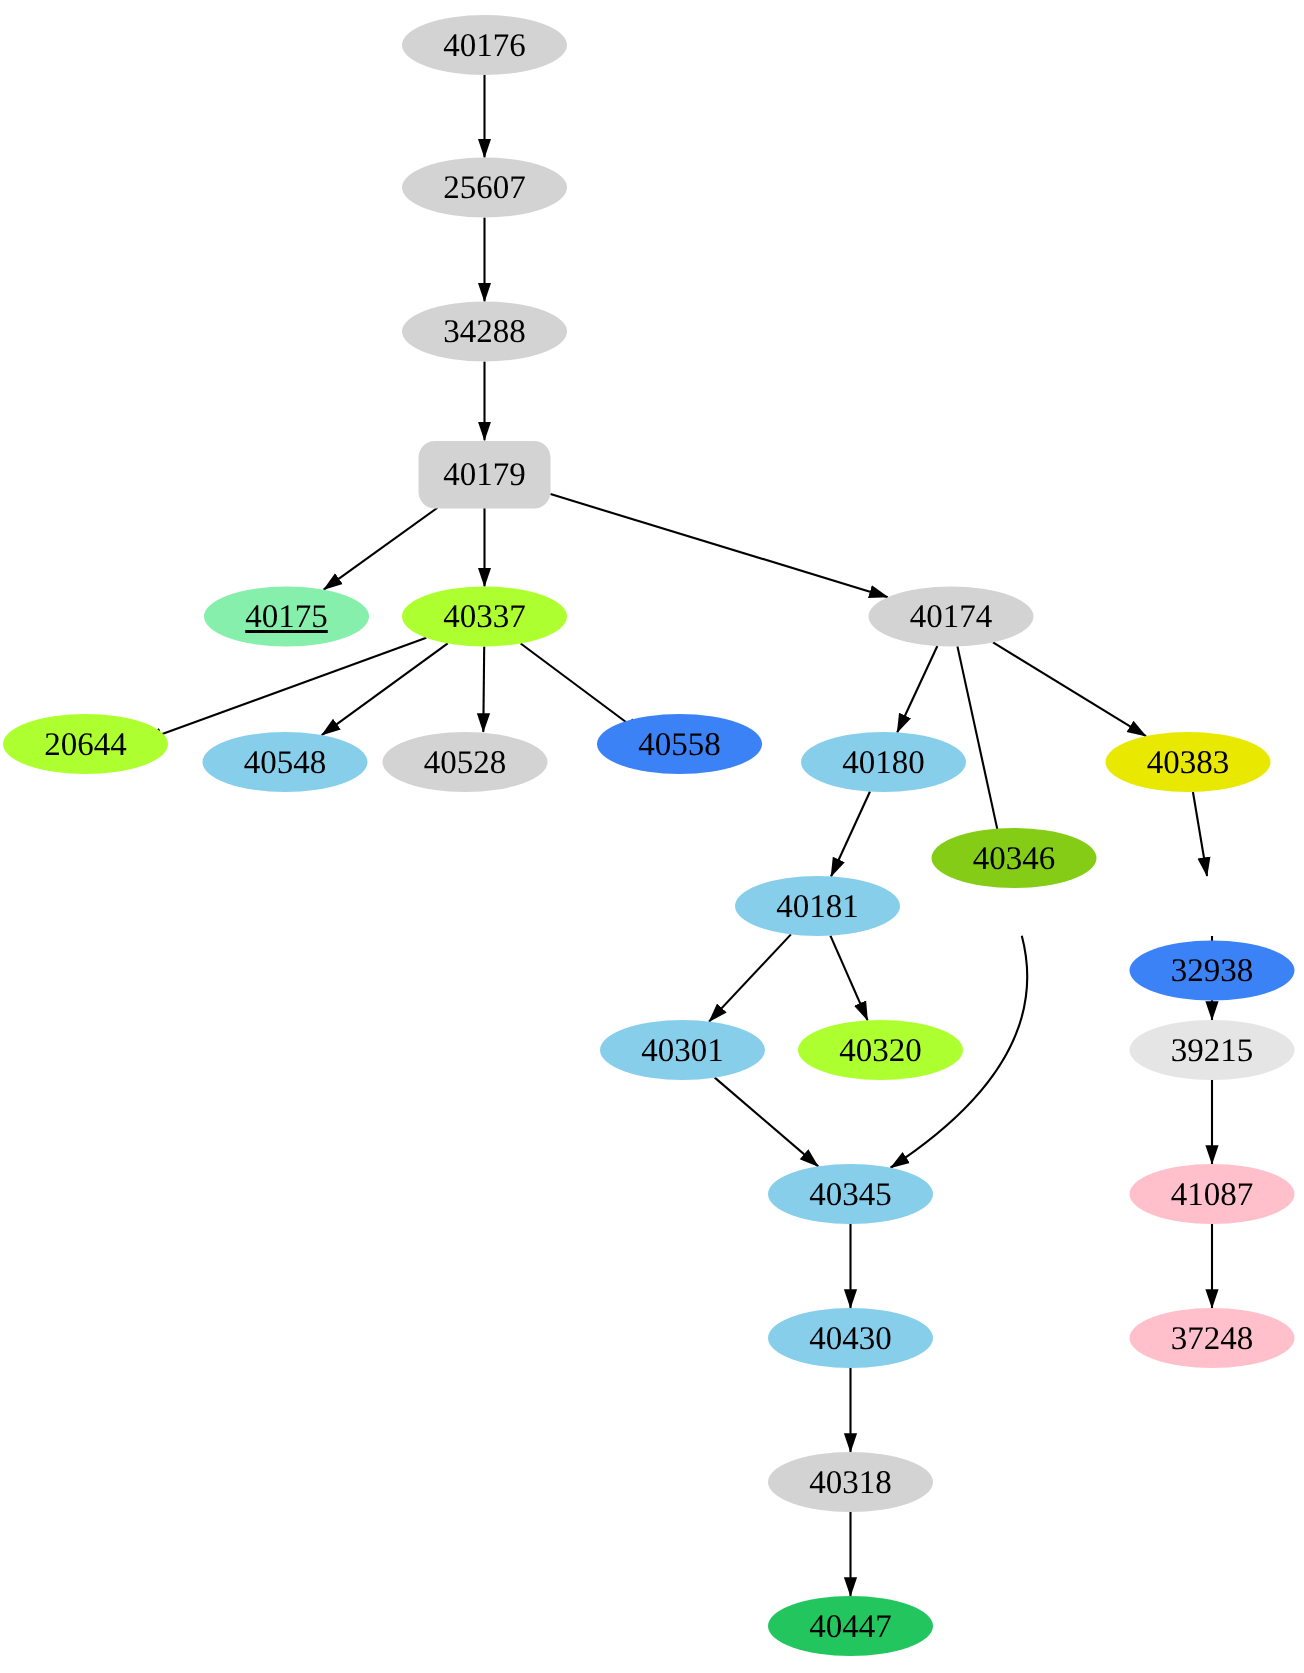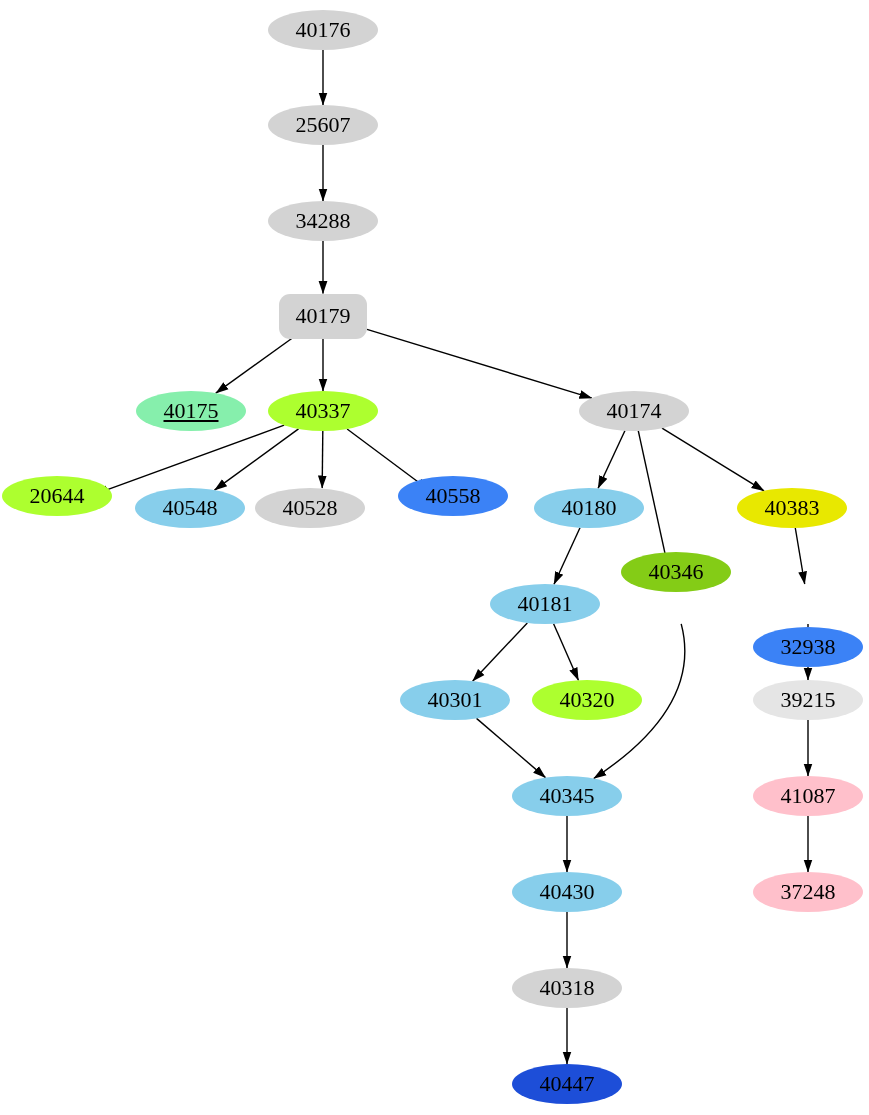--- a/index.html
+++ b/index.html
@@ -101,15 +101,15 @@
       <div class="node ellipse" style="left: 621px; top: 552px; width: 110px; height: 40px; background: #84cc16;">40346</div>
       <div class="node ellipse" style="left: 753px; top: 584px; width: 110px; height: 40px; background: #3b82f6; margin-top: 43px;">32938</div>
       <div class="node ellipse" style="left: 400px; top: 680px; width: 110px; height: 40px; background: rgb(135, 206, 235);">40301</div>
       <div class="node ellipse" style="left: 532px; top: 680px; width: 110px; height: 40px; background: rgb(173, 255, 47);">40320</div>
       <div class="node ellipse" style="left: 753px; top: 680px; width: 110px; height: 40px; background: #e5e5e5;">39215</div>
       <div class="node ellipse" style="left: 512px; top: 776px; width: 110px; height: 40px; background: rgb(135, 206, 235);">40345</div>
       <div class="node ellipse" style="left: 753px; top: 776px; width: 110px; height: 40px; background: rgb(255, 192, 203);">41087</div>
       <div class="node ellipse" style="left: 512px; top: 872px; width: 110px; height: 40px; background: rgb(135, 206, 235);">40430</div>
       <div class="node ellipse" style="left: 753px; top: 872px; width: 110px; height: 40px; background: rgb(255, 192, 203);">37248</div>
       <div class="node ellipse" style="left: 512px; top: 968px; width: 110px; height: 40px; background: rgb(211, 211, 211);">40318</div>
-      <div class="node ellipse" style="left: 512px; top: 1064px; width: 110px; height: 40px; background: #1d4ed8;">40447</div>
+      <div class="node ellipse" style="left: 512px; top: 1064px; width: 110px; height: 40px; background: #22c55e;">40447</div>
     </div>
 </div>
 
 </body></html>

